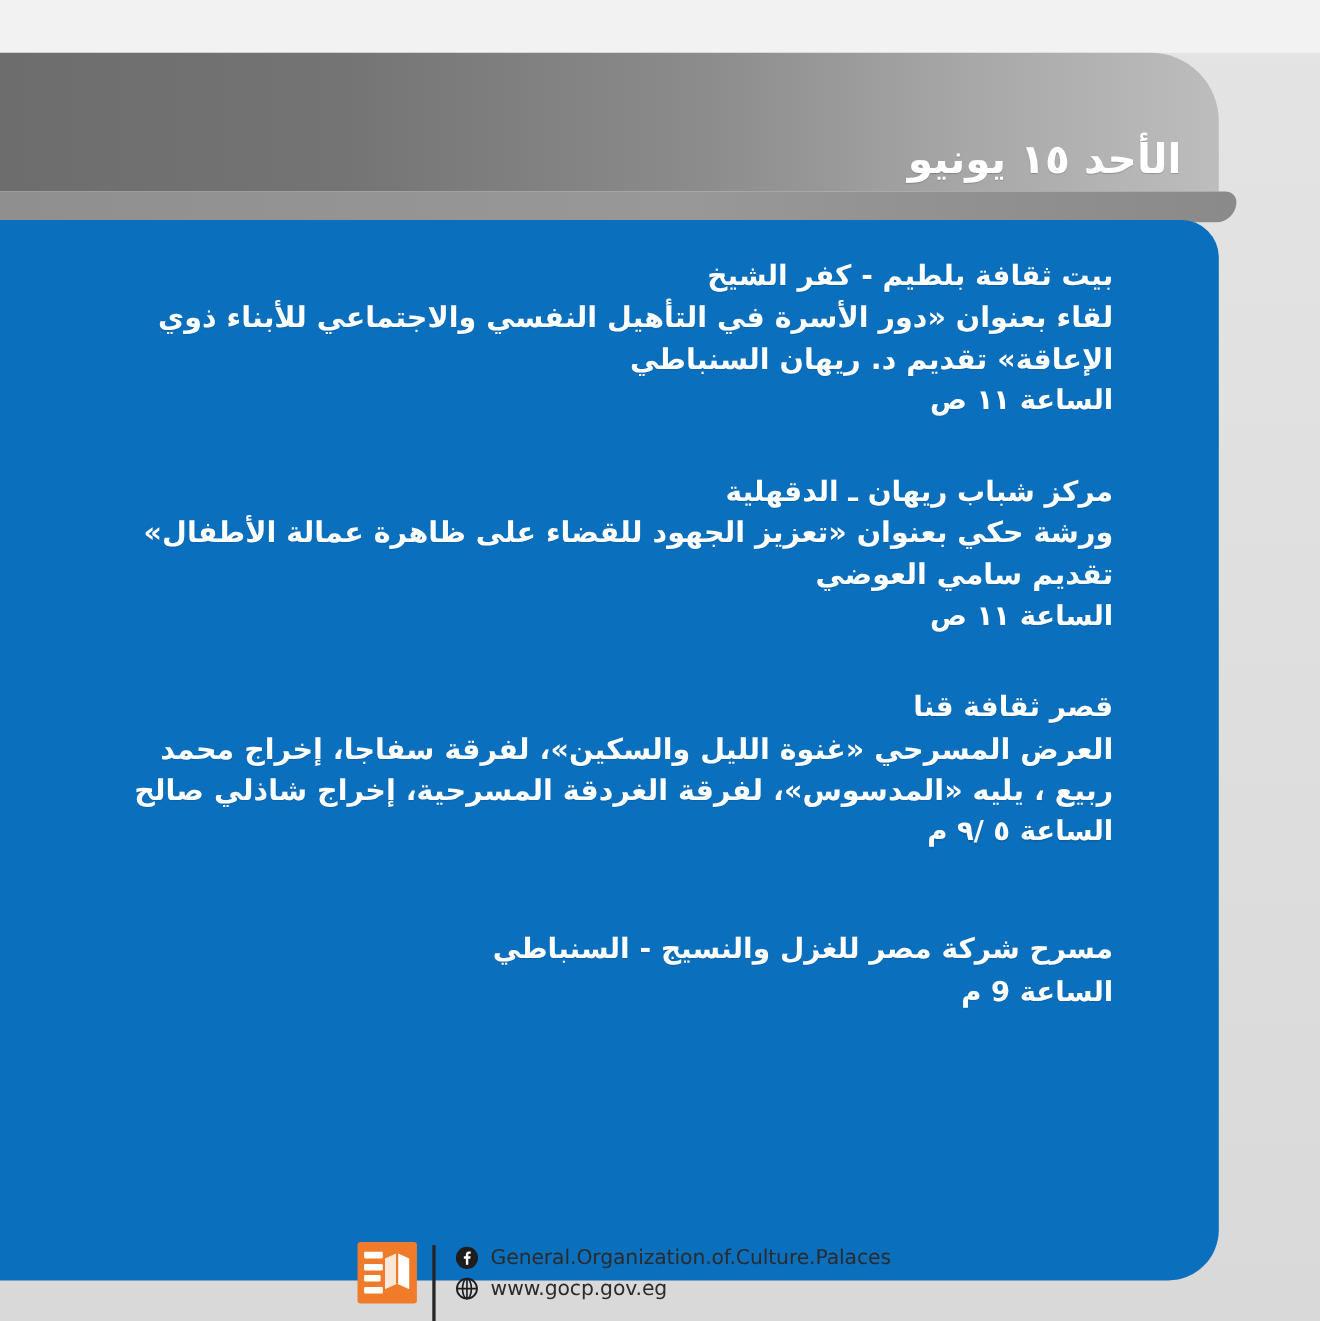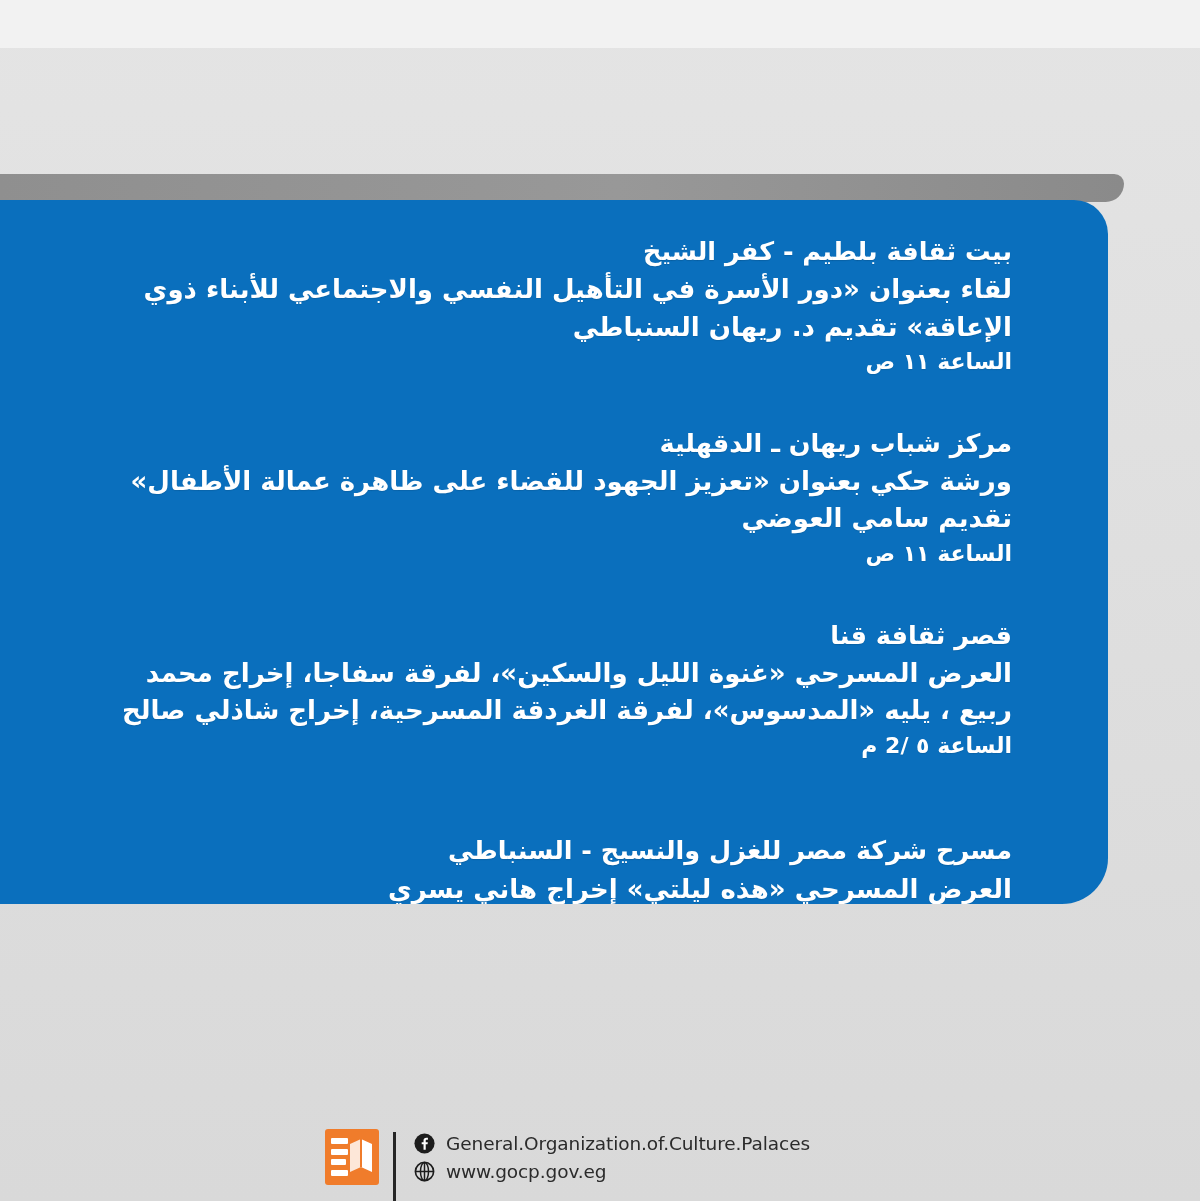--- a/index.html
+++ b/index.html
@@ -68,21 +68,21 @@
     border-top-right-radius: 14px;
     border-bottom-right-radius: 26px;
   }
 
   
   .blue-panel {
     position: absolute;
     left: 0;
     top: 200px;
     width: 1108px;
-    height: 704px;
+    height: 964px;
     background: #0a6fbd;
     border-top-right-radius: 34px;
     border-bottom-right-radius: 46px;
     overflow: hidden;
     text-decoration: underline;
   }
 
   .events {
     position: absolute;
     right: 0;
@@ -107,21 +107,21 @@
   }
 
   .event-desc {
     font-size: 26px;
     font-weight: bold;
     line-height: 1.44;
     text-shadow: 0 1px 1px rgba(0,0,0,0.10);
   }
 
   .event-time {
-    font-size: 22px;
+    font-size: 25px;
     font-weight: bold;
     line-height: 1.44;
     text-shadow: 0 1px 1px rgba(0,0,0,0.10);
   }
 
   
   .ev-0 { margin-top: 10px;  margin-bottom: 46px; }
   .ev-1 { margin-bottom: 46px; }
   .ev-2 { margin-bottom: 62px; }
   .ev-3 { margin-bottom: 70px; }
@@ -225,20 +225,23 @@
     white-space: nowrap;
   }
 </style>
 </head>
 <body>
 
 <div class="poster">
 
   <div class="top-margin"></div>
 
+  <div class="header-bar">
+    <div class="header-title">الأحد ١٥ يونيو</div>
+  </div>
 
   <div class="mid-band"></div>
 
   <div class="blue-panel">
     <div class="events">
 
       <div class="event ev-0">
         <div class="event-venue">بيت ثقافة بلطيم - كفر الشيخ</div>
         <div class="event-desc">لقاء بعنوان «دور الأسرة في التأهيل النفسي والاجتماعي للأبناء ذوي الإعاقة» تقديم د. ريهان السنباطي</div>
         <div class="event-time">الساعة ١١ ص</div>
@@ -247,26 +250,25 @@
       <div class="event ev-1">
         <div class="event-venue">مركز شباب ريهان ـ الدقهلية</div>
         <div class="event-desc">ورشة حكي بعنوان «تعزيز الجهود للقضاء على ظاهرة عمالة الأطفال» تقديم سامي العوضي</div>
         <div class="event-time">الساعة ١١ ص</div>
       </div>
 
 
       <div class="event ev-3">
         <div class="event-venue">قصر ثقافة قنا</div>
         <div class="event-desc">العرض المسرحي «غنوة الليل والسكين»، لفرقة سفاجا، إخراج محمد ربيع ، يليه «المدسوس»، لفرقة الغردقة المسرحية، إخراج شاذلي صالح</div>
-        <div class="event-time">الساعة ٥ /2 م</div>
+        <div class="event-time">الساعة ٥ /٩ م</div>
       </div>
 
       <div class="event ev-4">
         <div class="event-venue">مسرح شركة مصر للغزل والنسيج - السنباطي</div>
-        <div class="event-desc">العرض المسرحي «هذه ليلتي» إخراج هاني يسري</div>
         <div class="event-time">الساعة 9 م</div>
       </div>
 
     </div>
   </div>
 
   <div class="footer">
     <div class="footer-inner">
 
       <div class="gocp-logo">

